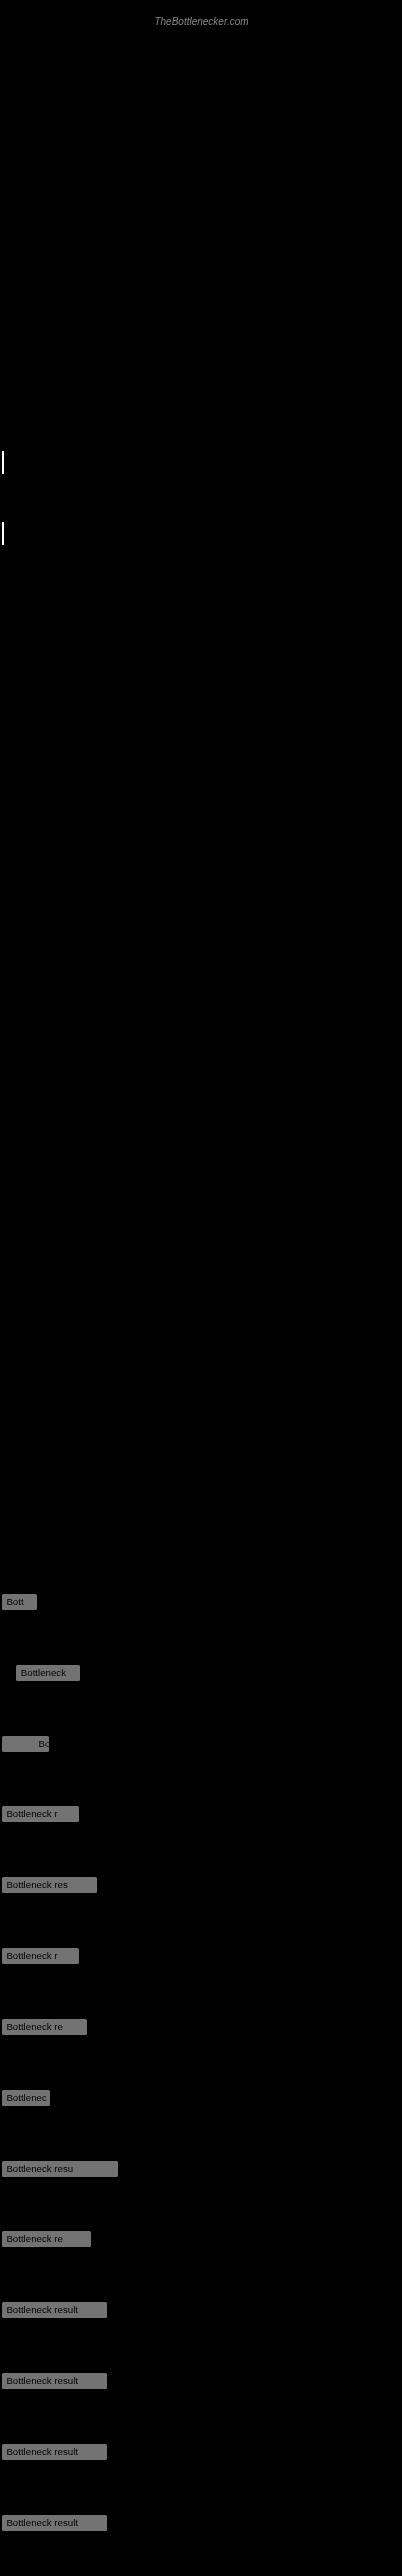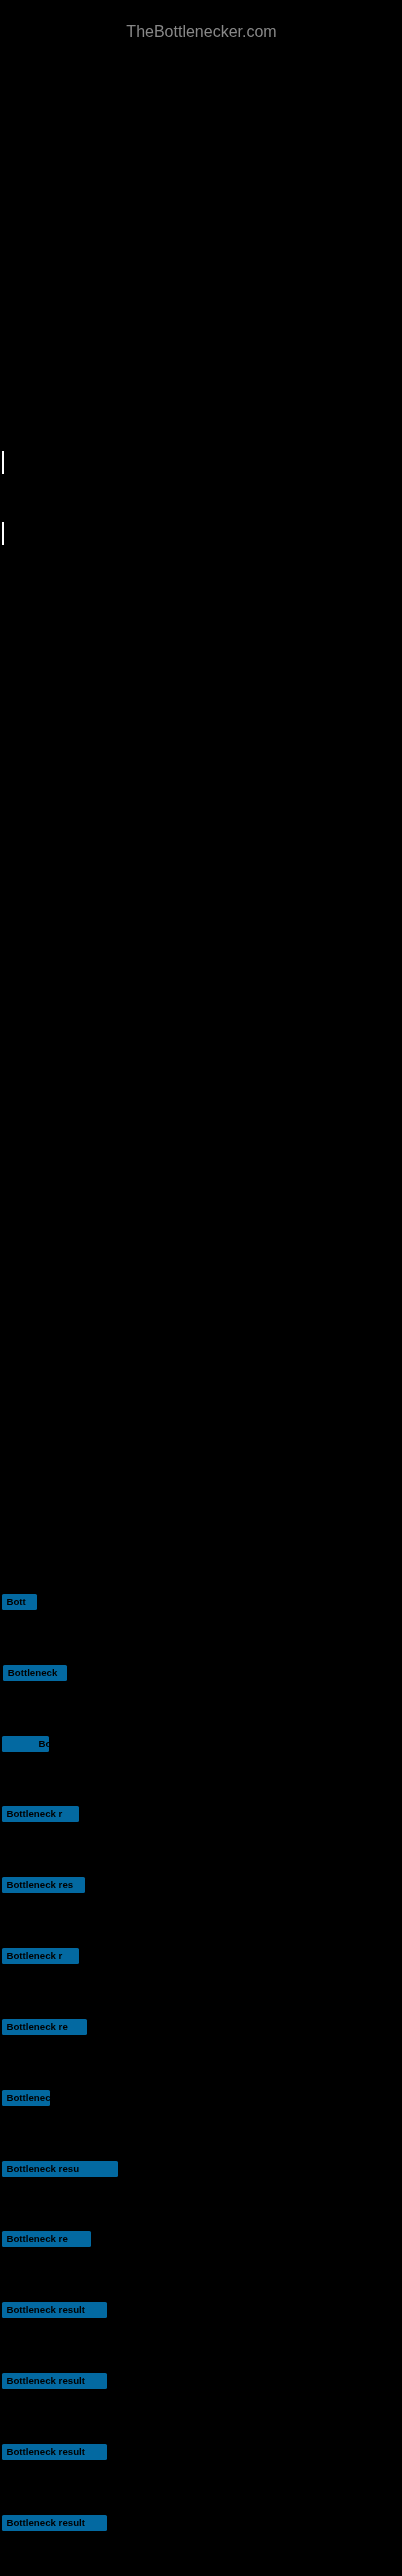--- a/index.html
+++ b/index.html
@@ -11,26 +11,27 @@
     body {
       width: 403px;
       min-height: 2576px;
       background-color: #000000;
       font-family: Arial, sans-serif;
       position: relative;
     }
 
     .site-title {
       position: absolute;
-      top: 23px;
+      top: 16px;
       left: 50%;
       transform: translateX(-50%);
       color: #888888;
-      font-size: 16px;
+      font-size: 10px;
       white-space: nowrap;
+      font-style: italic;
     }
 
     .cursor-line-1 {
       position: absolute;
       top: 451px;
       left: 1.6px;
       width: 2.4px;
       height: 22.5px;
       background-color: #ffffff;
     }
@@ -39,43 +40,43 @@
       position: absolute;
       top: 522px;
       left: 1.6px;
       width: 2.4px;
       height: 22.5px;
       background-color: #ffffff;
     }
 
     .bottleneck-label {
       position: absolute;
-      background-color: #0369a1;
+      background-color: #737373;
       color: #000000;
       font-size: 9.7px;
-      font-weight: 700;
+      font-weight: 400;
       padding: 2.4px 4.8px;
       border-radius: 1.6px;
       white-space: nowrap;
       overflow: hidden;
     }
   </style>
 </head>
 <body>
 
 <span class="site-title">TheBottlenecker.com</span>
 
 <div class="cursor-line-1"></div>
 <div class="cursor-line-2"></div>
 
 <div class="bottleneck-label" style="top: 1594px; left: 1.6px; width: 35px;">Bott</div>
-<div class="bottleneck-label" style="top: 1665px; left: 3px; width: 64px;">Bottleneck</div>
+<div class="bottleneck-label" style="top: 1665px; left: 16px; width: 64px;">Bottleneck</div>
 <div class="bottleneck-label" style="top: 1736px; left: 1.6px; width: 47px; padding-left: 37px;">Bottlen</div>
 <div class="bottleneck-label" style="top: 1806px; left: 1.6px; width: 77px;">Bottleneck r</div>
-<div class="bottleneck-label" style="top: 1877px; left: 1.6px; width: 83px;">Bottleneck res</div>
+<div class="bottleneck-label" style="top: 1877px; left: 1.6px; width: 95px;">Bottleneck res</div>
 <div class="bottleneck-label" style="top: 1948px; left: 1.6px; width: 77px;">Bottleneck r</div>
 <div class="bottleneck-label" style="top: 2019px; left: 1.6px; width: 85px;">Bottleneck re</div>
 <div class="bottleneck-label" style="top: 2090px; left: 1.6px; width: 48px;">Bottlenec</div>
 <div class="bottleneck-label" style="top: 2161px; left: 1.6px; width: 116px;">Bottleneck resu</div>
 <div class="bottleneck-label" style="top: 2231px; left: 1.6px; width: 89px;">Bottleneck re</div>
 <div class="bottleneck-label" style="top: 2302px; left: 1.6px; width: 105px;">Bottleneck result</div>
 <div class="bottleneck-label" style="top: 2373px; left: 1.6px; width: 105px;">Bottleneck result</div>
 <div class="bottleneck-label" style="top: 2444px; left: 1.6px; width: 105px;">Bottleneck result</div>
 <div class="bottleneck-label" style="top: 2515px; left: 1.6px; width: 105px;">Bottleneck result</div>
 

